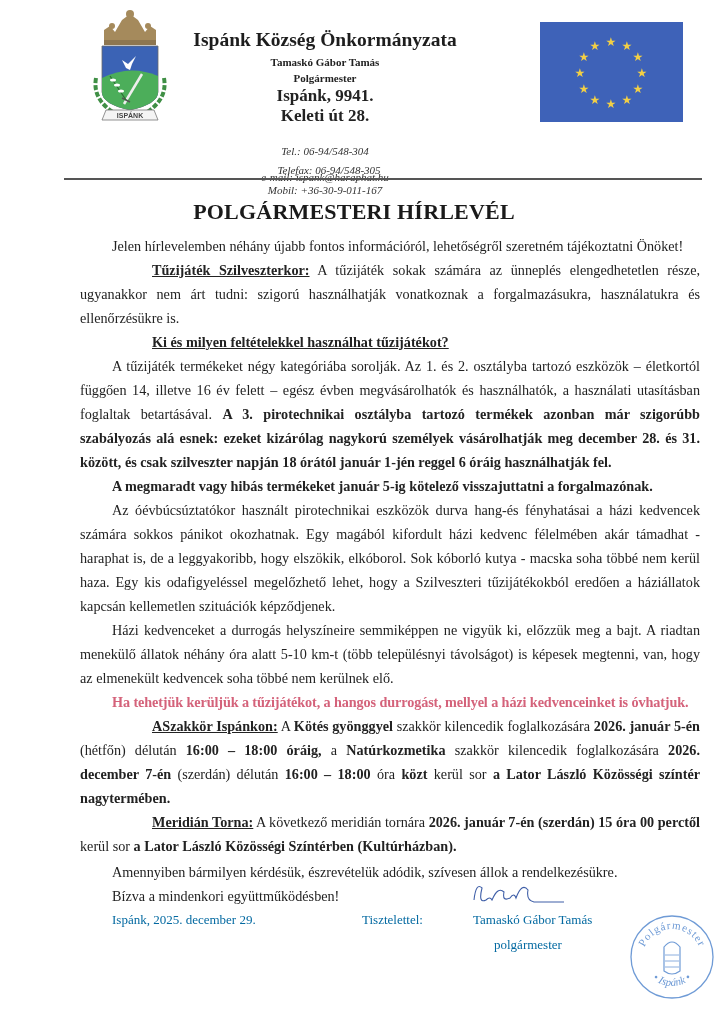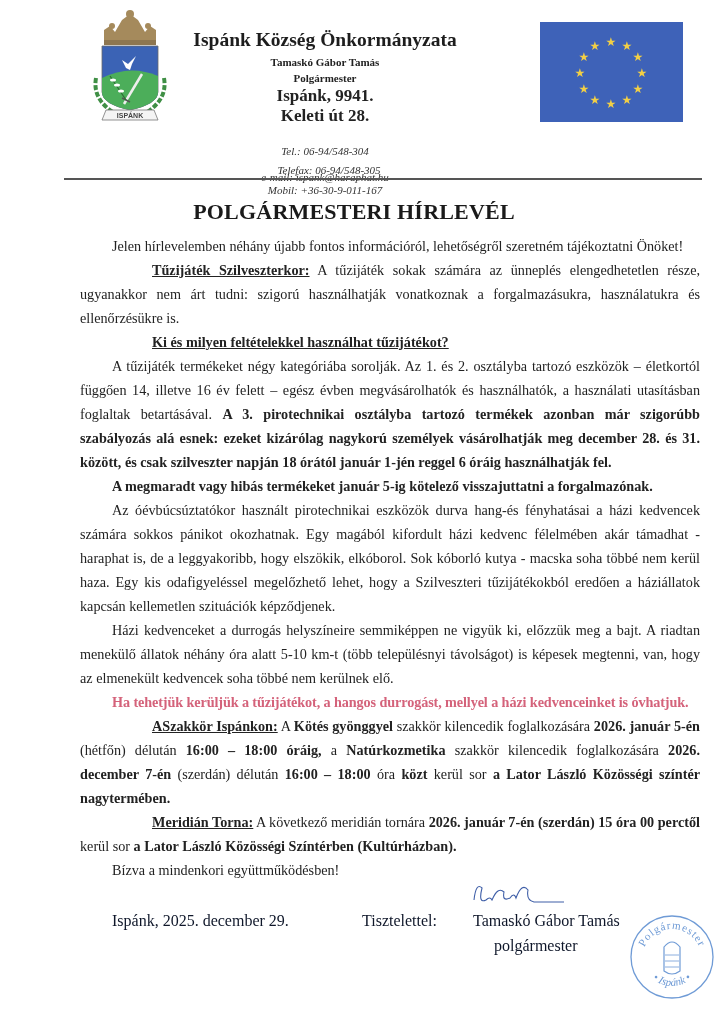--- a/index.html
+++ b/index.html
@@ -18,21 +18,21 @@
   .hdr-street { top: 107px; font-size: 17px; font-weight: bold; }
   .hdr-c { font-size: 11px; font-style: italic; color: #333; margin-top: 20px; }
   #divider { left: 64px; top: 178px; width: 638px; height: 2px; background: #555; }
   #doc-title { left: 0; width: 708px; top: 199px; text-align: center; font-size: 22px; font-weight: bold; color: #1a1a1a; letter-spacing: 0.2px; }
   .body { position: absolute; left: 80px; width: 620px; font-size: 14.2px; line-height: 24px; color: #222; }
   .p { margin: 0; text-align: justify; text-indent: 32px; }
   .u { text-decoration: underline; font-weight: bold; margin-left: 40px; }
   .b { font-weight: bold; }
   .pink { color: #d4627a; font-weight: bold; }
   .nj { text-align: left; }
-  .sig-row { position: absolute; font-size: 16px; color: #0f172a; }
+  .sig-row { position: absolute; font-size: 13px; color: #0369a1; }
   #stamp { left: 628px; top: 913px; width: 88px; height: 88px; }
   #signature { left: 468px; top: 878px; width: 100px; height: 32px; }
 </style>
 </head>
 <body>
 
 <div id="logo" class="abs">
   <svg width="96" height="120" viewBox="0 0 96 120">
 
     <path d="M22 40 L22 26 L28 22 L33 28 L40 16 L48 10 L56 16 L63 28 L68 22 L74 26 L74 40 Z" fill="#a58a5c"></path>
@@ -99,20 +99,21 @@
   <p class="p nj" style="text-indent:32px;">Jelen hírlevelemben néhány újabb fontos információról, lehetőségről szeretném tájékoztatni Önöket!</p>
   <p class="p"><span class="u">Tűzijáték Szilveszterkor:</span><span> A tűzijáték sokak számára az ünneplés elengedhetetlen része, ugyanakkor nem árt tudni: szigorú használhatják vonatkoznak a forgalmazásukra, használatukra és ellenőrzésükre is.</span></p>
   <p class="p nj"><span class="u">Ki és milyen feltételekkel használhat tűzijátékot?</span></p>
   <p class="p"><span>A tűzijáték termékeket négy kategóriába sorolják. Az 1. és 2. osztályba tartozó eszközök – életkortól függően 14, illetve 16 év felett – egész évben megvásárolhatók és használhatók, a használati utasításban foglaltak betartásával. </span><span class="b">A 3. pirotechnikai osztályba tartozó termékek azonban már szigorúbb szabályozás alá esnek: ezeket kizárólag nagykorú személyek vásárolhatják meg december 28. és 31. között, és csak szilveszter napján 18 órától január 1-jén reggel 6 óráig használhatják fel.</span></p>
   <p class="p nj b">A megmaradt vagy hibás termékeket január 5-ig kötelező visszajuttatni a forgalmazónak.</p>
   <p class="p">Az óévbúcsúztatókor használt pirotechnikai eszközök durva hang-és fényhatásai a házi kedvencek számára sokkos pánikot okozhatnak. Egy magából kifordult házi kedvenc félelmében akár támadhat - haraphat is, de a leggyakoribb, hogy elszökik, elkóborol. Sok kóborló kutya - macska soha többé nem kerül haza. Egy kis odafigyeléssel megelőzhető lehet, hogy a Szilveszteri tűzijátékokból eredően a háziállatok kapcsán kellemetlen szituációk képződjenek.</p>
   <p class="p">Házi kedvenceket a durrogás helyszíneire semmiképpen ne vigyük ki, előzzük meg a bajt. A riadtan menekülő állatok néhány óra alatt 5-10 km-t (több településnyi távolságot) is képesek megtenni, van, hogy az elmenekült kedvencek soha többé nem kerülnek elő.</p>
   <p class="p nj pink" style="letter-spacing:-0.1px;">Ha tehetjük kerüljük a tűzijátékot, a hangos durrogást, mellyel a házi kedvenceinket is óvhatjuk.</p>
   <p class="p"><span class="u">ASzakkör Ispánkon:</span><span> A </span><span class="b">Kötés gyönggyel</span><span> szakkör kilencedik foglalkozására </span><span class="b">2026. január 5-én</span><span> (hétfőn) délután </span><span class="b">16:00 – 18:00 óráig,</span><span> a </span><span class="b">Natúrkozmetika</span><span> szakkör kilencedik foglalkozására </span><span class="b">2026. december 7-én</span><span> (szerdán) délután </span><span class="b">16:00 – 18:00</span><span> óra </span><span class="b">közt</span><span> kerül sor </span><span class="b">a Lator László Közösségi színtér nagytermében.</span></p>
   <p class="p"><span class="u">Meridián Torna:</span><span> A következő meridián tornára </span><span class="b">2026. január 7-én (szerdán) 15 óra 00 perctől</span><span> kerül sor </span><span class="b">a Lator László Közösségi Színtérben (Kultúrházban).</span></p>
+  <p class="p nj" style="margin-top:2px;">Amennyiben bármilyen kérdésük, észrevételük adódik, szívesen állok a rendelkezésükre.</p>
   <p class="p nj">Bízva a mindenkori együttműködésben!</p>
 </div>
 
 <div class="sig-row" style="left:112px;top:912px;">Ispánk, 2025. december 29.</div>
 <div class="sig-row" style="left:362px;top:912px;">Tisztelettel:</div>
 <div class="sig-row" style="left:473px;top:912px;">Tamaskó Gábor Tamás</div>
 <div class="sig-row" style="left:494px;top:937px;">polgármester</div>
 
 <div id="signature" class="abs">
   <svg width="100" height="32" viewBox="0 0 100 32">

